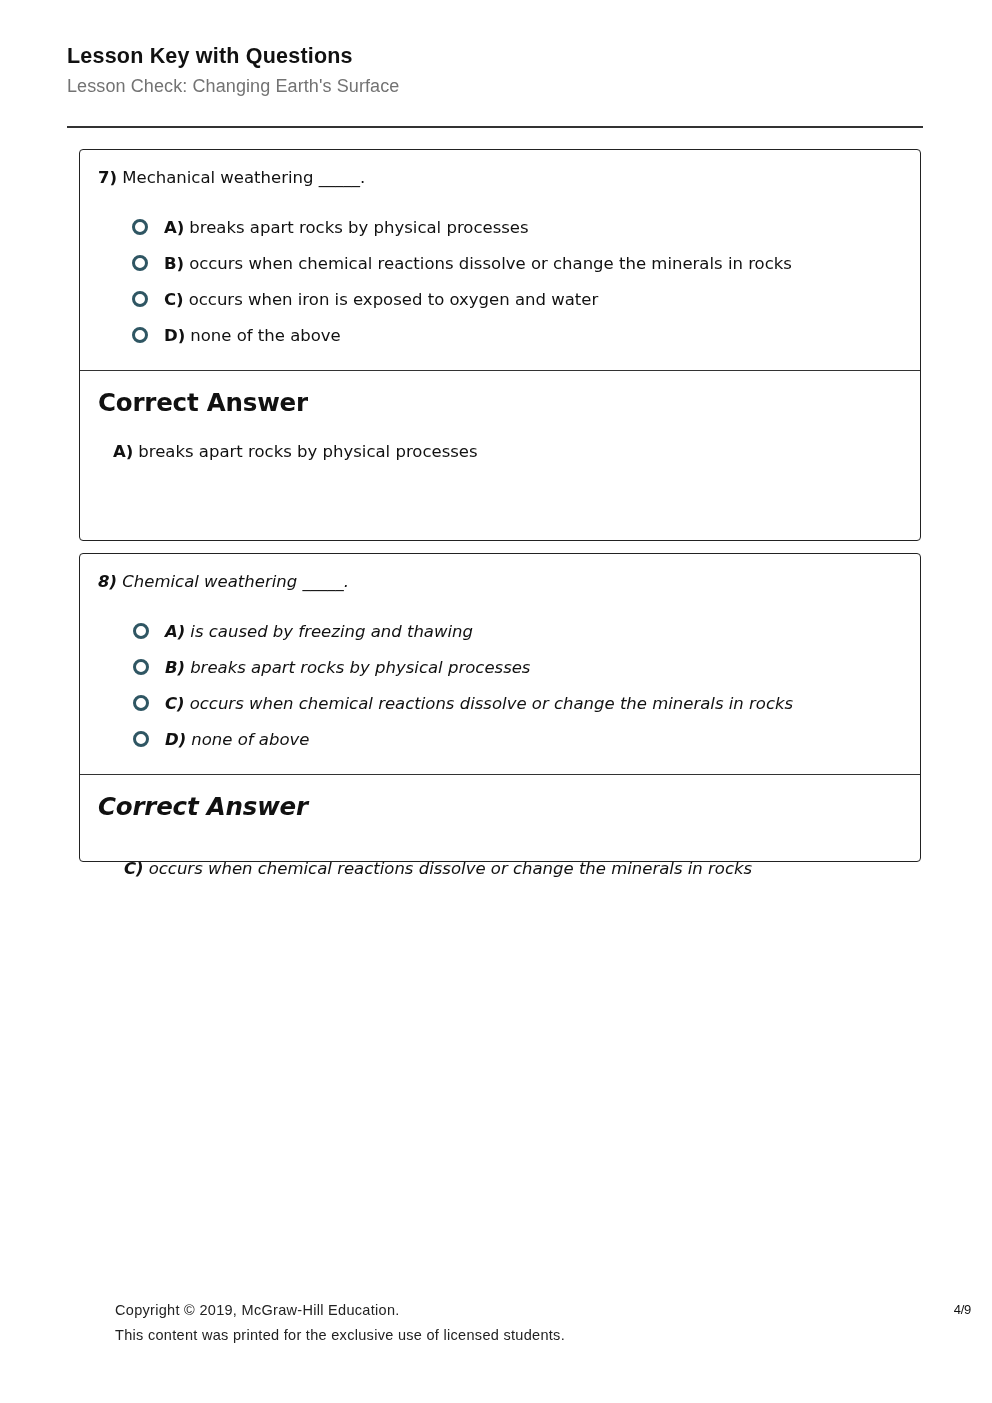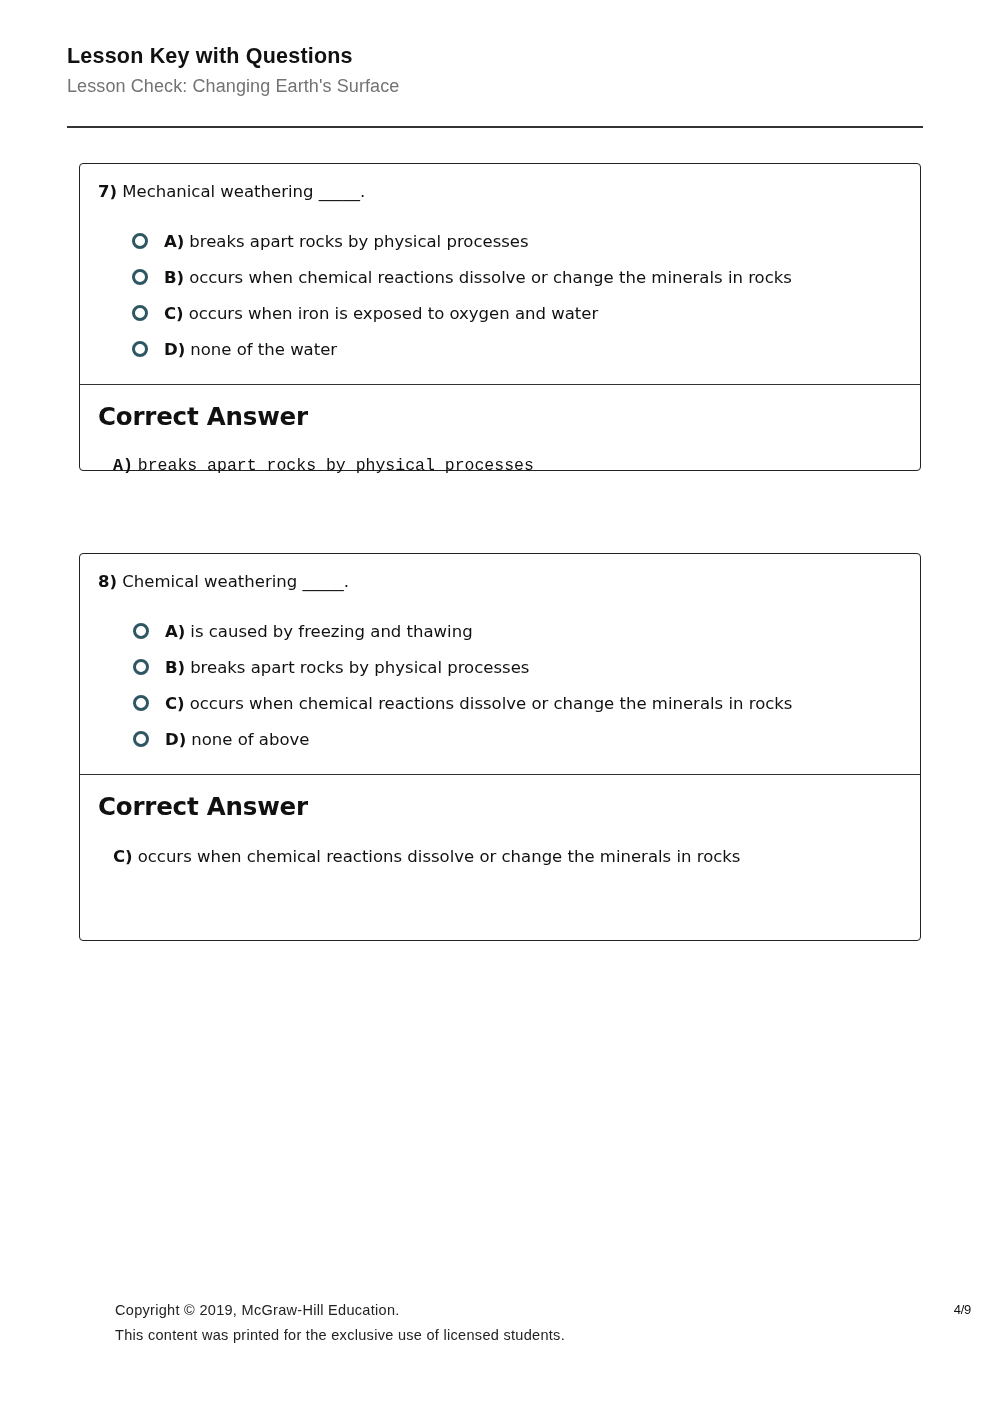--- a/index.html
+++ b/index.html
@@ -157,21 +157,21 @@
   </style>
 </head>
 <body>
 
 <div class="page-header">
   <div class="doc-title">Lesson Key with Questions</div>
   <div class="doc-subtitle">Lesson Check: Changing Earth's Surface</div>
 </div>
 <div class="header-rule"></div>
 
-<div class="question-card" style="top:163px; height:308px;">
+<div class="question-card" style="top:149px; height:392px;">
   <div class="question-stem">
     <span class="q-num">7)</span>
     <span>Mechanical weathering _____.</span>
   </div>
   <ul class="options">
     <li class="option">
       <span class="radio"></span>
       <span class="opt-letter">A)</span>
       <span class="opt-text">breaks apart rocks by physical processes</span>
     </li>
@@ -181,31 +181,31 @@
       <span class="opt-text">occurs when chemical reactions dissolve or change the minerals in rocks</span>
     </li>
     <li class="option">
       <span class="radio"></span>
       <span class="opt-letter">C)</span>
       <span class="opt-text">occurs when iron is exposed to oxygen and water</span>
     </li>
     <li class="option">
       <span class="radio"></span>
       <span class="opt-letter">D)</span>
-      <span class="opt-text">none of the water</span>
+      <span class="opt-text">none of the above</span>
     </li>
   </ul>
   <div class="answer-divider" style="top:220px;"></div>
   <div class="answer-heading" style="top:237px;">Correct Answer</div>
-  <div class="answer-text" style="top:291px;font-family:Liberation Mono, monospace;">
+  <div class="answer-text" style="top:291px;">
     <span class="answer-letter">A)</span><span>breaks apart rocks by physical processes</span>
   </div>
 </div>
 
-<div class="question-card" style="top:553px; height:388px;">
+<div class="question-card" style="top:553px; height:309px;font-style:italic;">
   <div class="question-stem">
     <span class="q-num">8)</span>
     <span>Chemical weathering _____.</span>
   </div>
   <ul class="options" style="left:53px;">
     <li class="option">
       <span class="radio"></span>
       <span class="opt-letter">A)</span>
       <span class="opt-text">is caused by freezing and thawing</span>
     </li>
@@ -220,21 +220,21 @@
       <span class="opt-text">occurs when chemical reactions dissolve or change the minerals in rocks</span>
     </li>
     <li class="option">
       <span class="radio"></span>
       <span class="opt-letter">D)</span>
       <span class="opt-text">none of above</span>
     </li>
   </ul>
   <div class="answer-divider" style="top:220px;"></div>
   <div class="answer-heading" style="top:237px;">Correct Answer</div>
-  <div class="answer-text" style="top:292px;">
+  <div class="answer-text" style="top:304px;margin-left:11px;">
     <span class="answer-letter">C)</span><span>occurs when chemical reactions dissolve or change the minerals in rocks</span>
   </div>
 </div>
 
 <div class="footer">
   <div class="footer-line">Copyright © 2019, McGraw-Hill Education.</div>
   <div class="footer-line">This content was printed for the exclusive use of licensed students.</div>
   <div class="page-number">4/9</div>
 </div>
 

